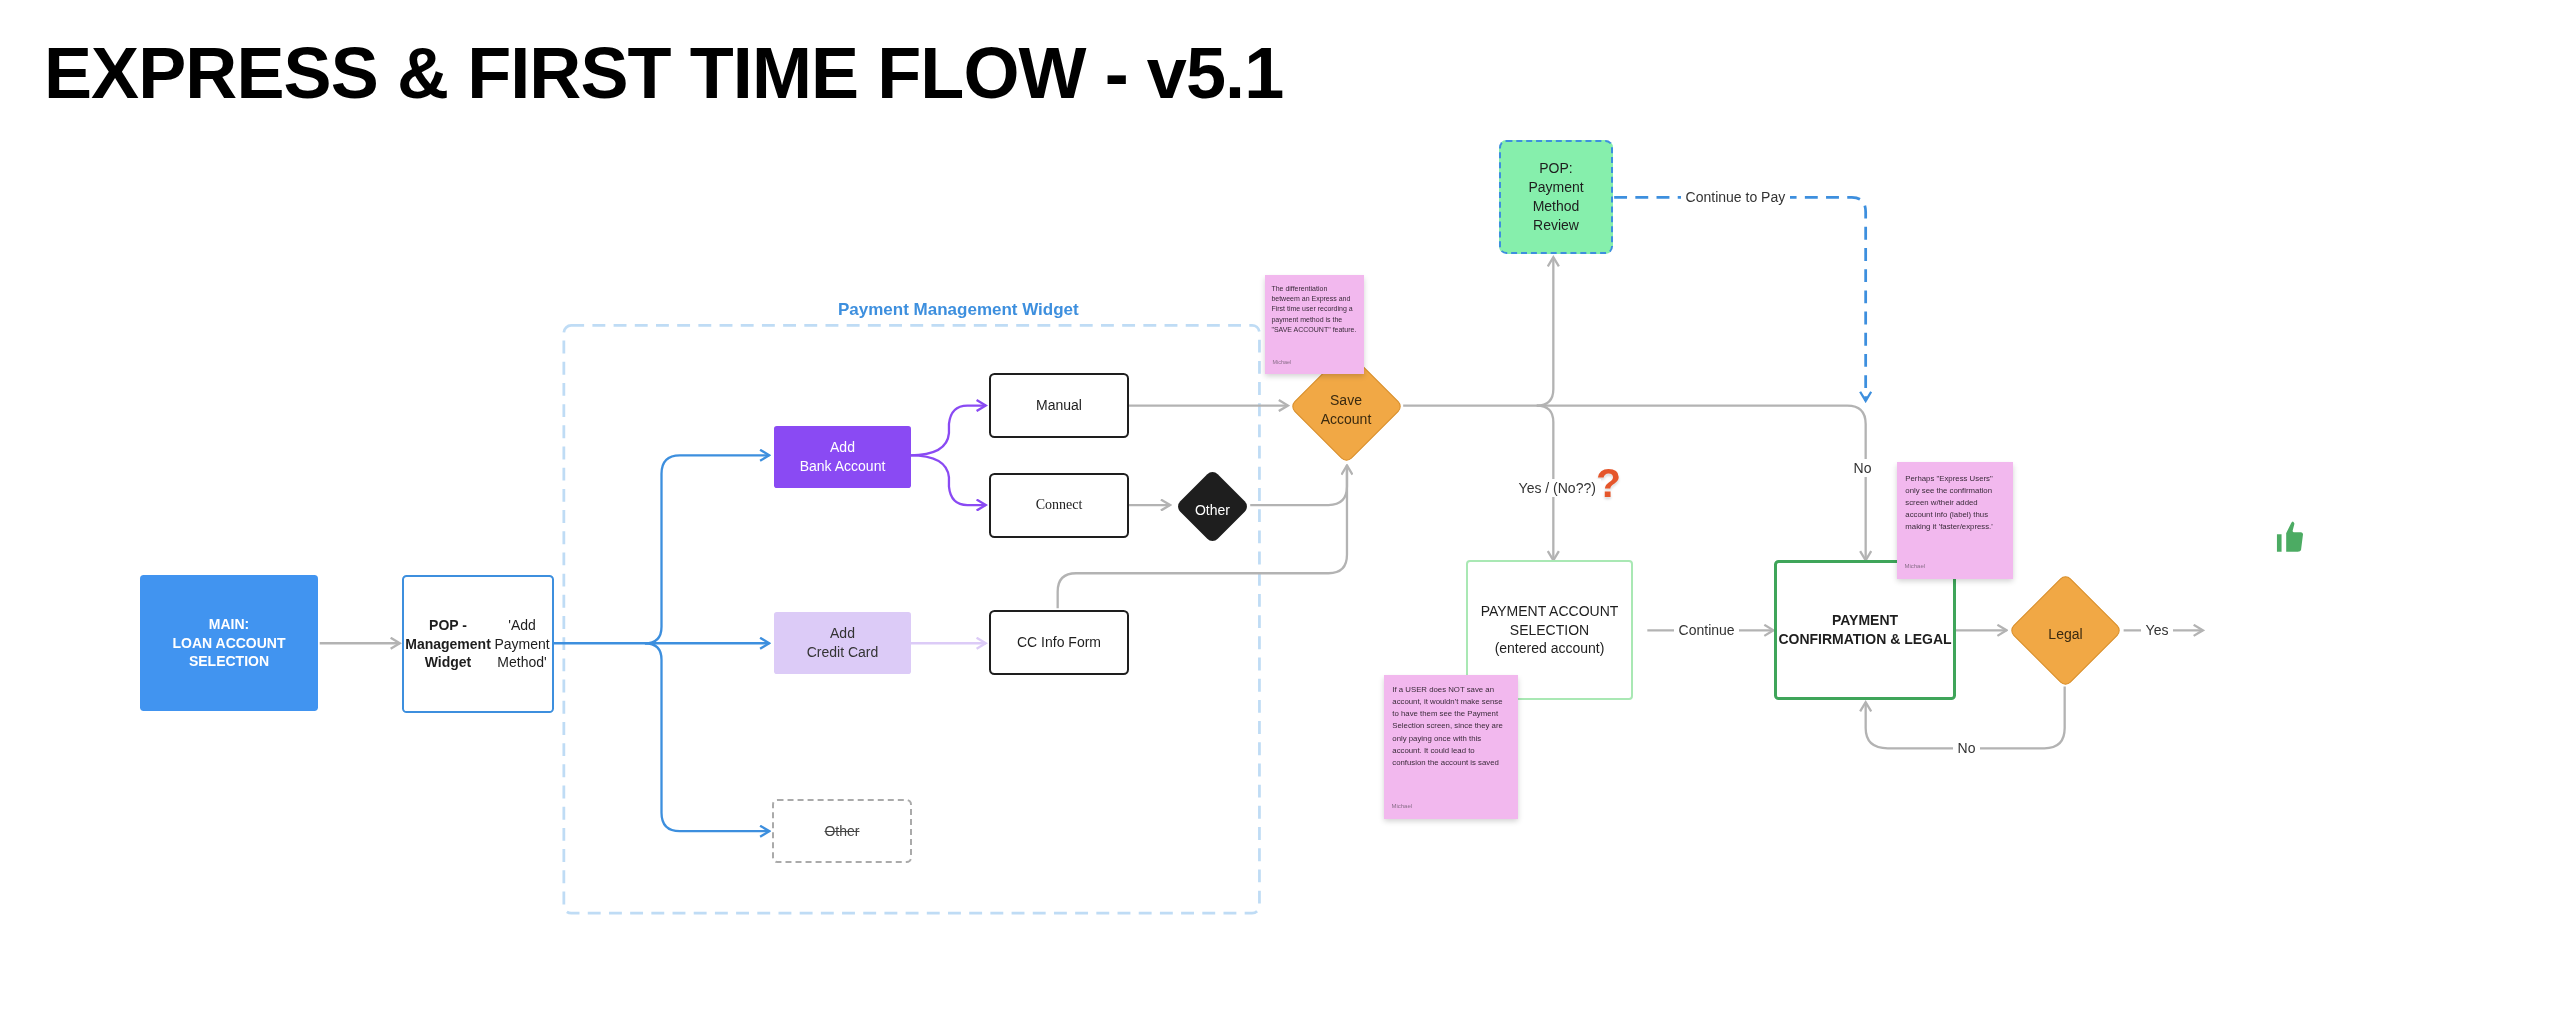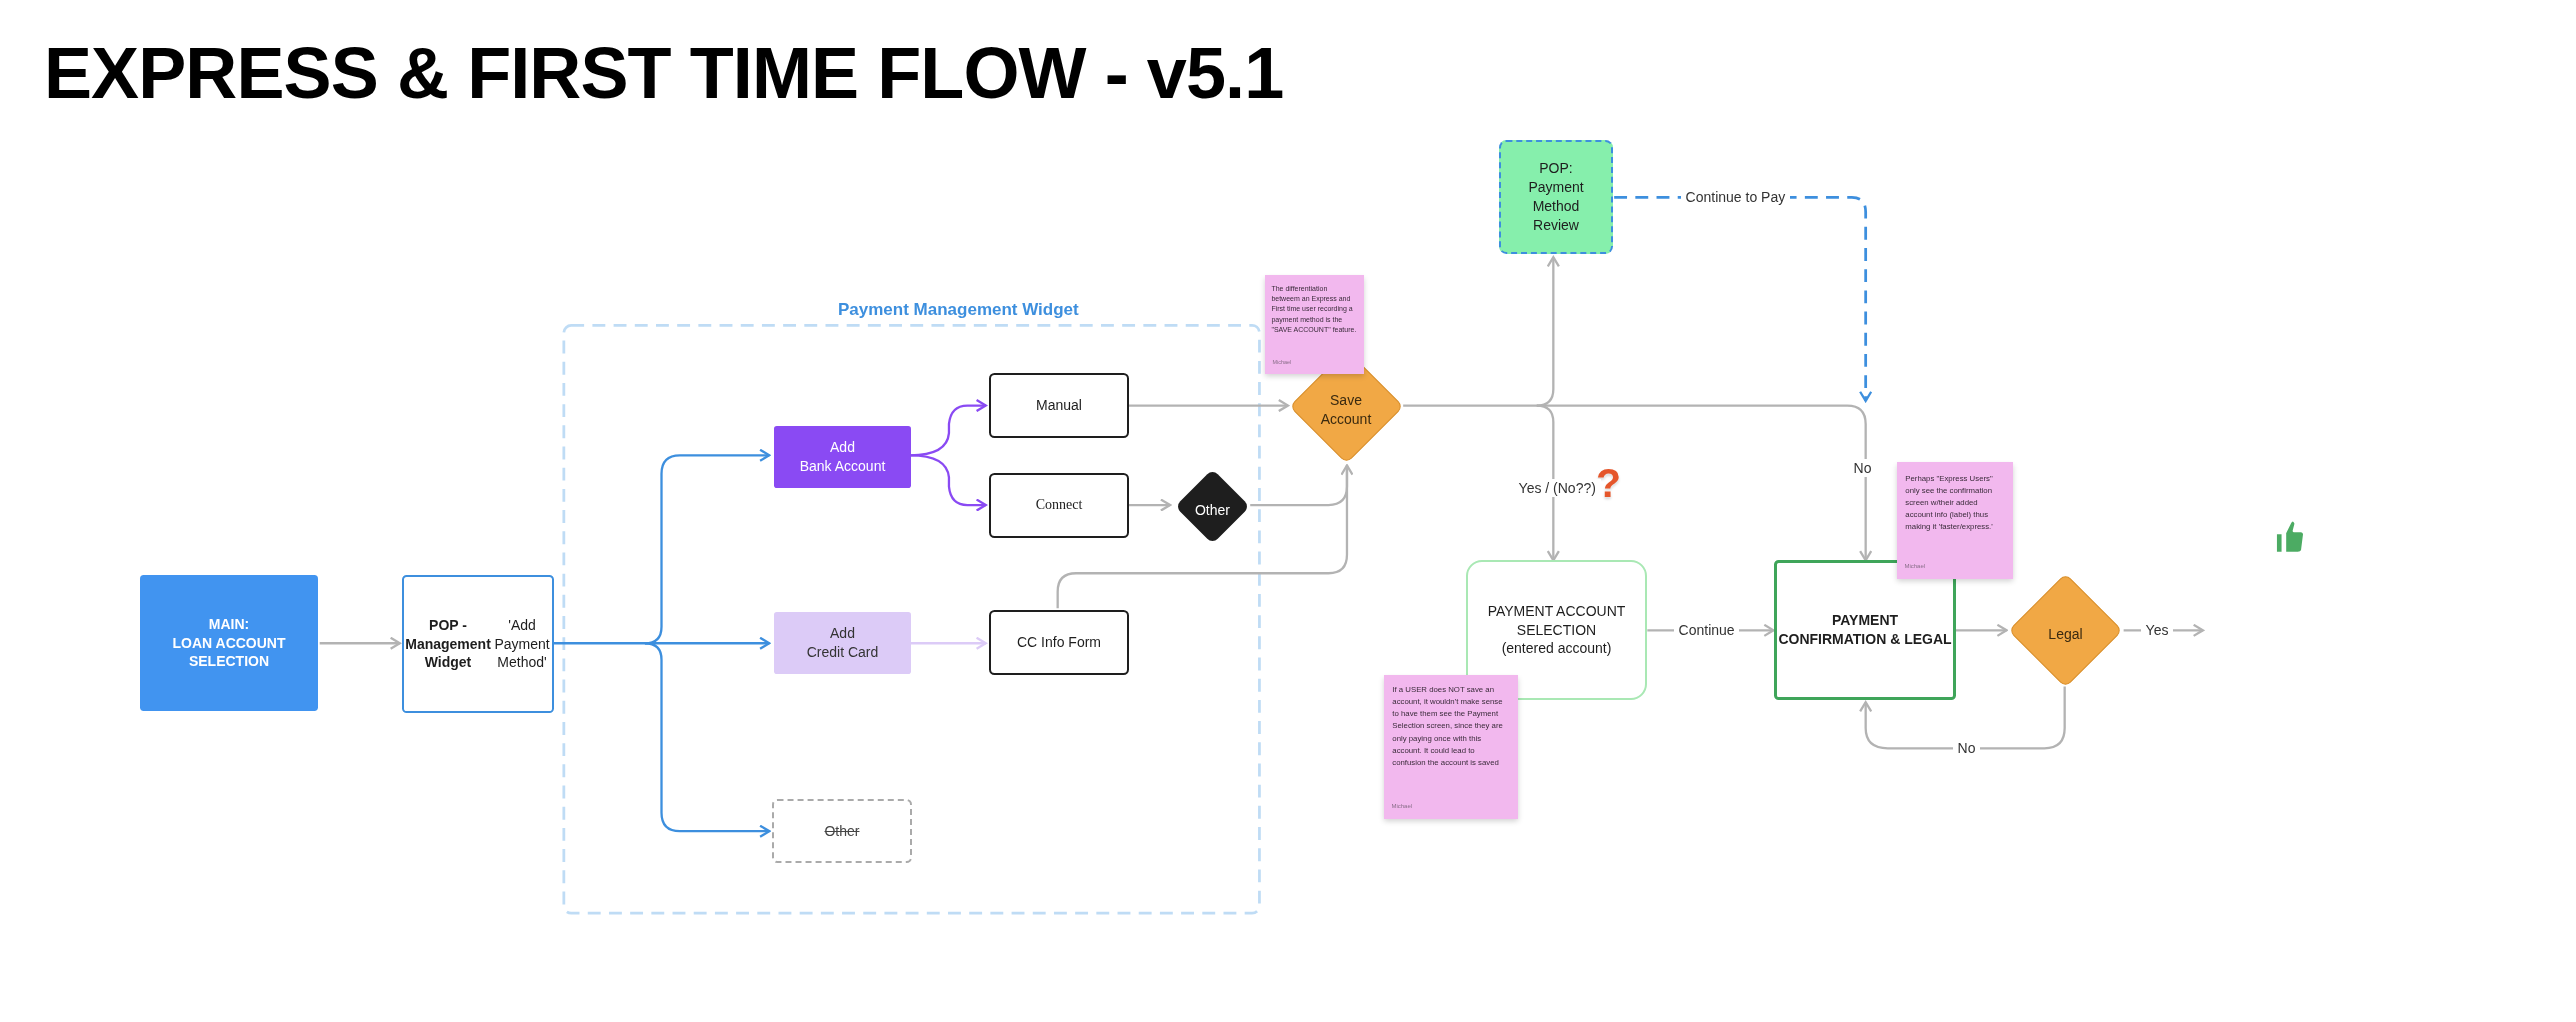--- a/index.html
+++ b/index.html
@@ -118,21 +118,21 @@
     <div class="diamond" style="width:81px;height:81px;background:#f1a845;border:1.8px solid #d88e2a;"></div>
     <span class="diamond-label" style="color:#3a2a10;font-size:14px;">Save
 Account</span>
   </div>
 
   <div class="node" style="left:1499px;top:140px;width:114px;height:114px;border:2.8px dashed #3d8fde;border-radius:7.4px;background:#86efac;font-size:14px;">POP:
 Payment
 Method
 Review</div>
 
-  <div class="node" style="left:1466px;top:560px;width:181px;height:140px;border:2.8px solid #a9e8b4;border-radius:16px;background:#fff;font-size:14px;">PAYMENT ACCOUNT
+  <div class="node" style="left:1466px;top:560px;width:167px;height:140px;border:2.8px solid #a9e8b4;border-radius:4px;background:#fff;font-size:14px;">PAYMENT ACCOUNT
 SELECTION
 (entered account)</div>
 
   <div class="node" style="left:1774px;top:560px;width:182px;height:140px;border:3.7px solid #3fa55a;border-radius:4.6px;background:#fff;font-size:14px;font-weight:700;">PAYMENT
 CONFIRMATION &amp; LEGAL</div>
 
   <div class="diamond-wrap" style="left:2007px;top:572px;width:117px;height:117px;">
     <div class="diamond" style="width:81px;height:81px;background:#f1a845;border:1.8px solid #d88e2a;"></div>
     <span class="diamond-label" style="color:#3a2a10;font-size:14px;">Legal</span>
   </div>

